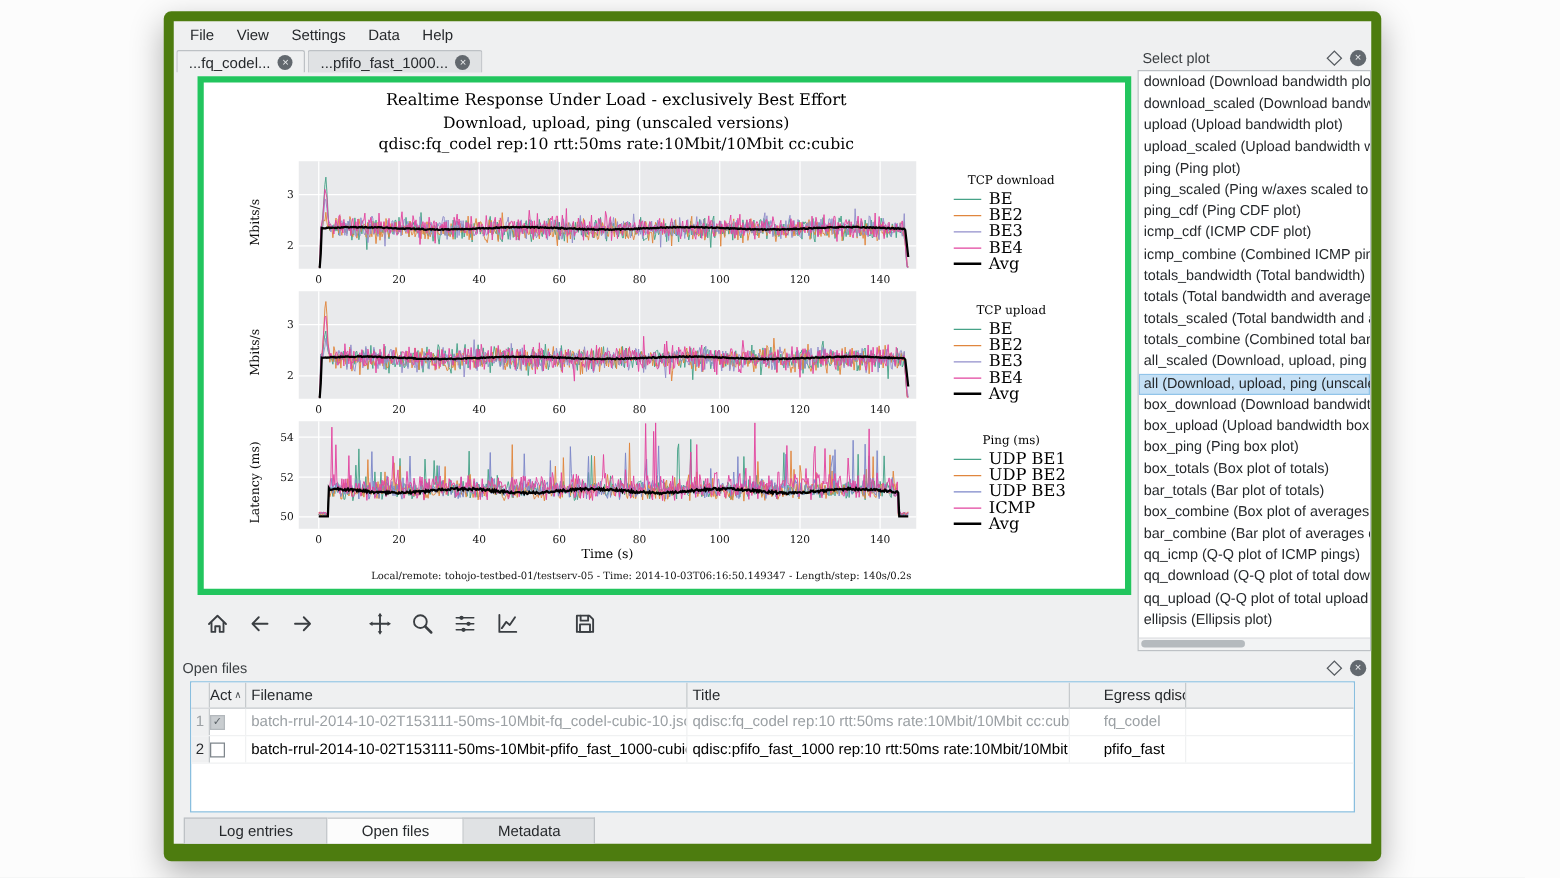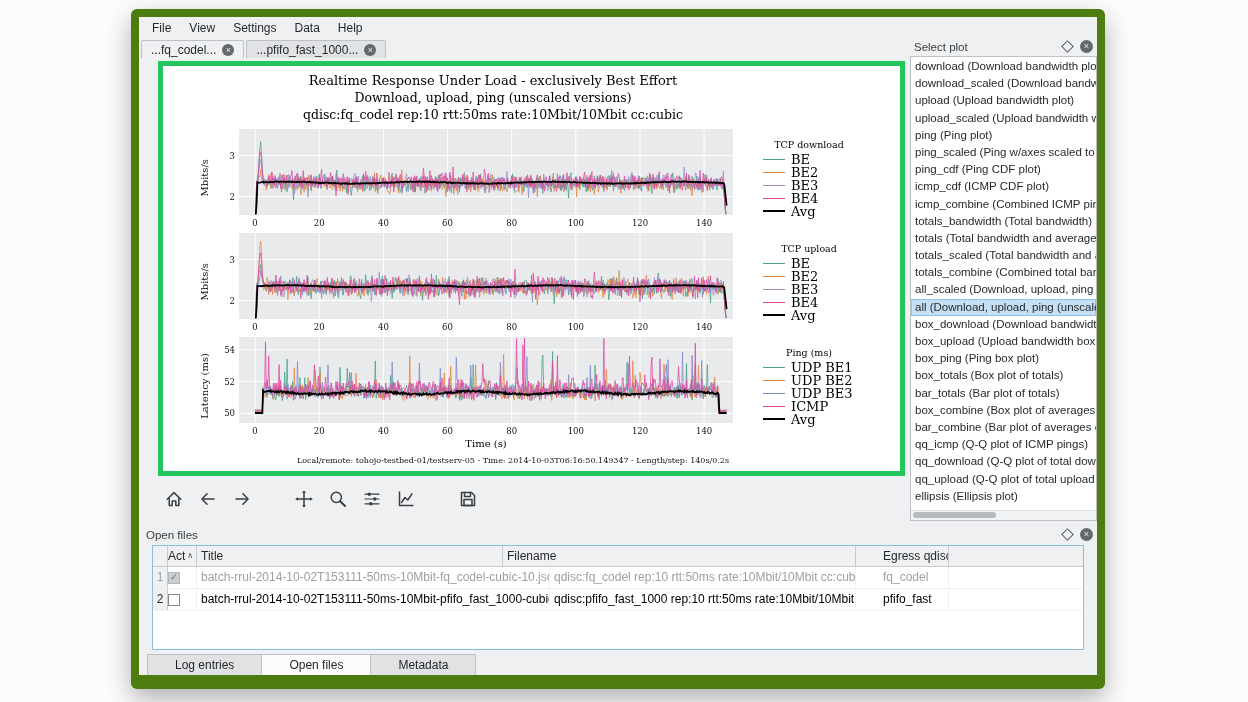--- a/index.html
+++ b/index.html
@@ -397,22 +397,22 @@
       <div class="bottom-dock">
         <div class="dock-header">
           <span class="dock-title">Open files</span>
           <span class="float-icon"></span>
           <span class="close-icon">×</span>
         </div>
         <div class="table-frame">
           <div class="thead" id="thead">
               <div class="hcell cell-num"></div>
               <div class="hcell c-act">Act<span class="sort">∧</span></div>
+              <div class="hcell c-file">Filename</div>
               <div class="hcell c-title">Title</div>
-              <div class="hcell c-file">Filename</div>
               <div class="hcell c-qdisc">Egress qdisc</div>
               <div class="hcell c-fill"></div>
             </div>
           <div class="tbody" id="tbody">
               <div class="trow disabled">
                 <div class="tcell cell-num">1</div>
                 <div class="tcell c-act">
                   <span class="cb checked disabled">✓</span>
                 </div>
                 <div class="tcell c-file">batch-rrul-2014-10-02T153111-50ms-10Mbit-fq_codel-cubic-10.json.gz</div>

